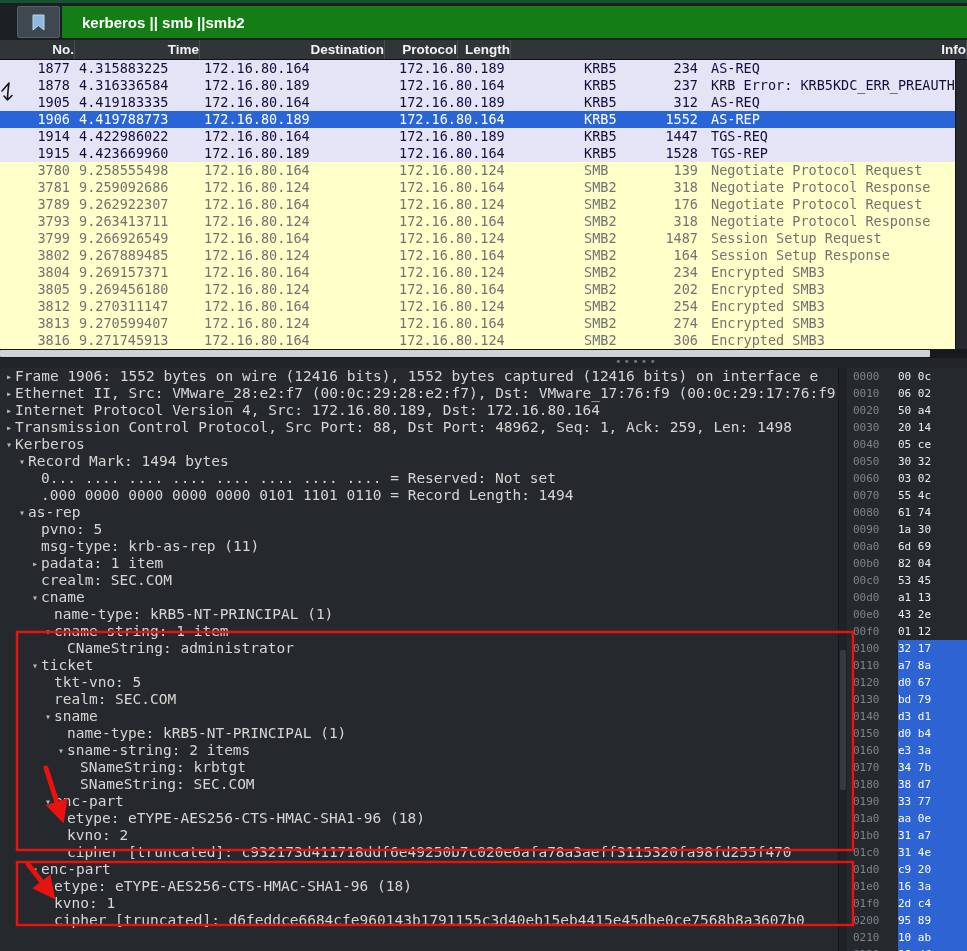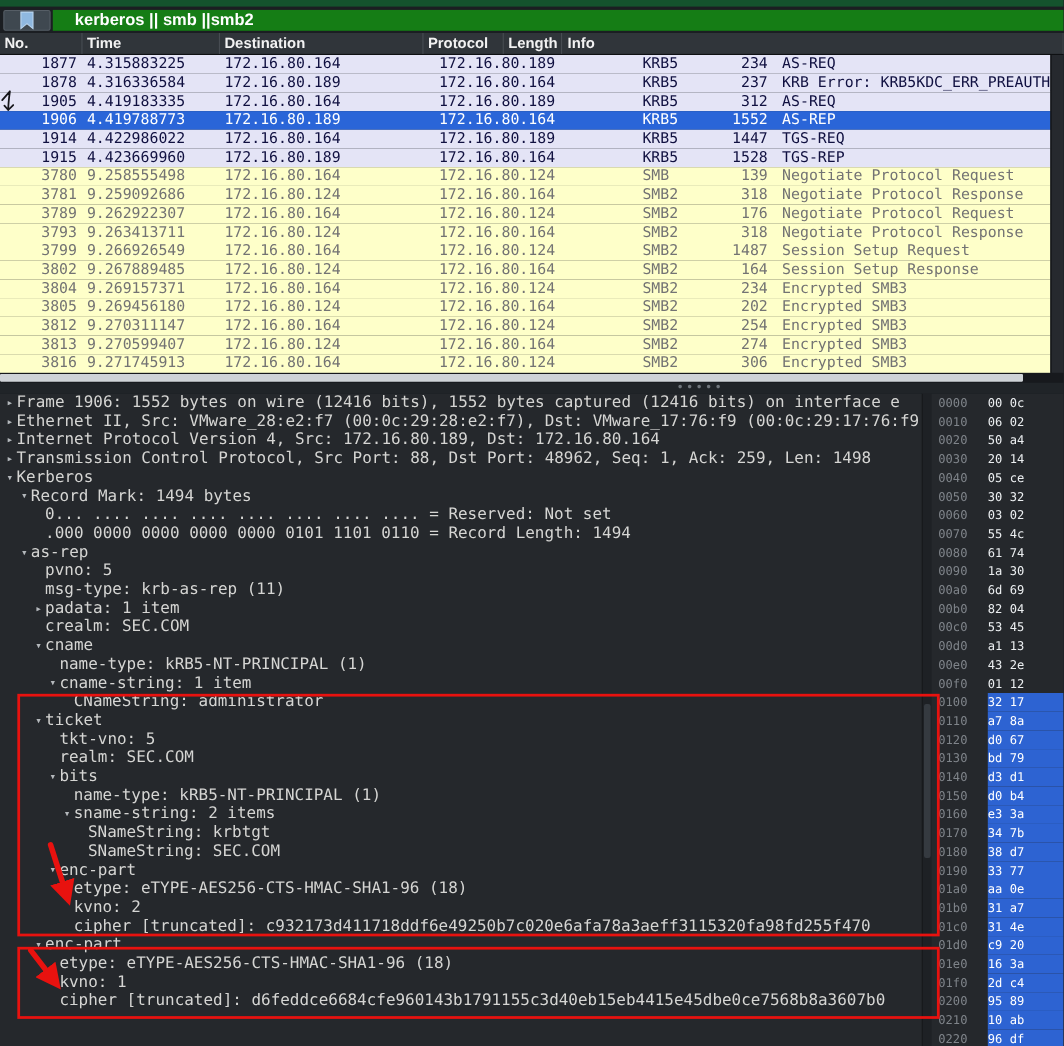--- a/index.html
+++ b/index.html
@@ -3,28 +3,28 @@
 <meta charset="utf-8">
 <style>
   html,body{margin:0;padding:0;}
   body{
     width:967px;height:951px;overflow:hidden;position:relative;
     background:#1b1e22;
     font-family:"DejaVu Sans Mono",monospace;
     -webkit-font-smoothing:antialiased;
   }
   
-  .filter-bar{height:30px;display:flex;align-items:stretch;background:#1b1e22;border-top:6px solid #14532d;box-sizing:border-box;padding:3px 0 2px 3px;}
+  .filter-bar{height:40px;display:flex;align-items:stretch;background:#1b1e22;border-top:3px solid #14532d;box-sizing:border-box;padding:3px 0 2px 17px;}
   .bookmark-btn{width:43px;background:#3f4850;border:1px solid #565e66;border-radius:2px;display:flex;align-items:center;justify-content:center;margin-right:2px;box-sizing:border-box;}
   .filter-field{flex:1;background:#157d15;display:flex;align-items:center;padding-left:20px;}
   .filter-field span{color:#ffffff;font-family:"Liberation Sans",sans-serif;font-weight:bold;font-size:15px;}
   
   .header-row{height:20px;display:flex;background:#30353a;border-bottom:1px solid #0e1012;box-sizing:border-box;}
   .hcell{font-family:"Liberation Sans",sans-serif;font-weight:bold;font-size:13.5px;color:#f2f2f2;
-    padding:2px 0 0 4px;border-right:1px solid #474c52;box-sizing:border-box;white-space:nowrap;overflow:hidden;}
+    padding:2px 0 0 4px;border-right:1px solid #474c52;box-sizing:border-box;white-space:nowrap;overflow:hidden;text-align:right;}
   .c-no{width:75px;} .c-time{width:125px;} .c-src{width:195px;} .c-dst{width:185px;}
   .c-proto{width:73px;} .c-len{width:53px;} .c-info{flex:1;padding-left:5px;}
   
   .list-region{display:flex;height:289px;}
   .plist{width:955px;}
   .vscroll{width:12px;background:#26292e;border-left:1px solid #101214;}
   .prow{display:flex;height:17px;line-height:17px;font-size:13.5px;white-space:pre;}
   .prow.krb{background:#e4e4f6;color:#101040;justify-content:center;}
   .prow.smb{background:#feffc9;color:#737373;}
   .prow.sel{background:#2a65d8;color:#ffffff;}
@@ -367,21 +367,21 @@
         <span class="txt">tkt-vno: 5</span>
       </div>
 
       <div class="dline i3">
         <span class="exp"></span>
         <span class="txt">realm: SEC.COM</span>
       </div>
 
       <div class="dline i3">
         <span class="exp">▾</span>
-        <span class="txt">bits</span>
+        <span class="txt">sname</span>
       </div>
 
       <div class="dline i4">
         <span class="exp"></span>
         <span class="txt">name-type: kRB5-NT-PRINCIPAL (1)</span>
       </div>
 
       <div class="dline i4">
         <span class="exp">▾</span>
         <span class="txt">sname-string: 2 items</span>

